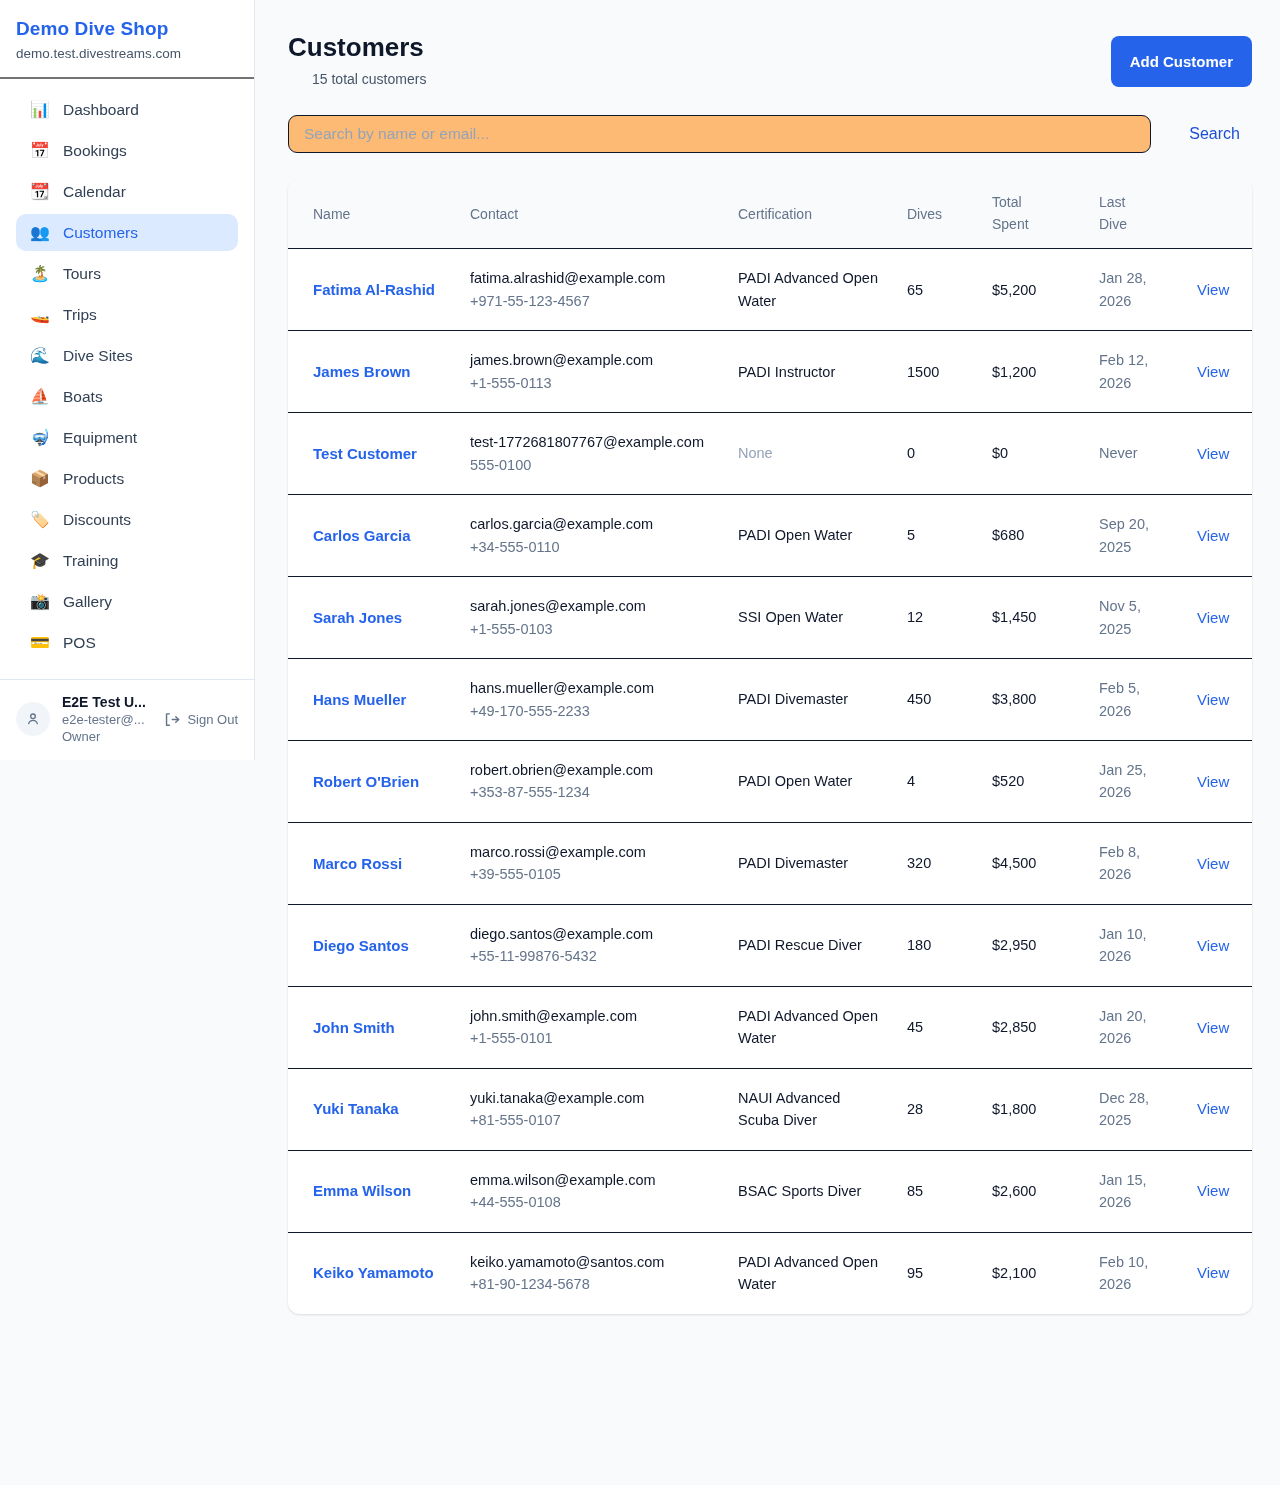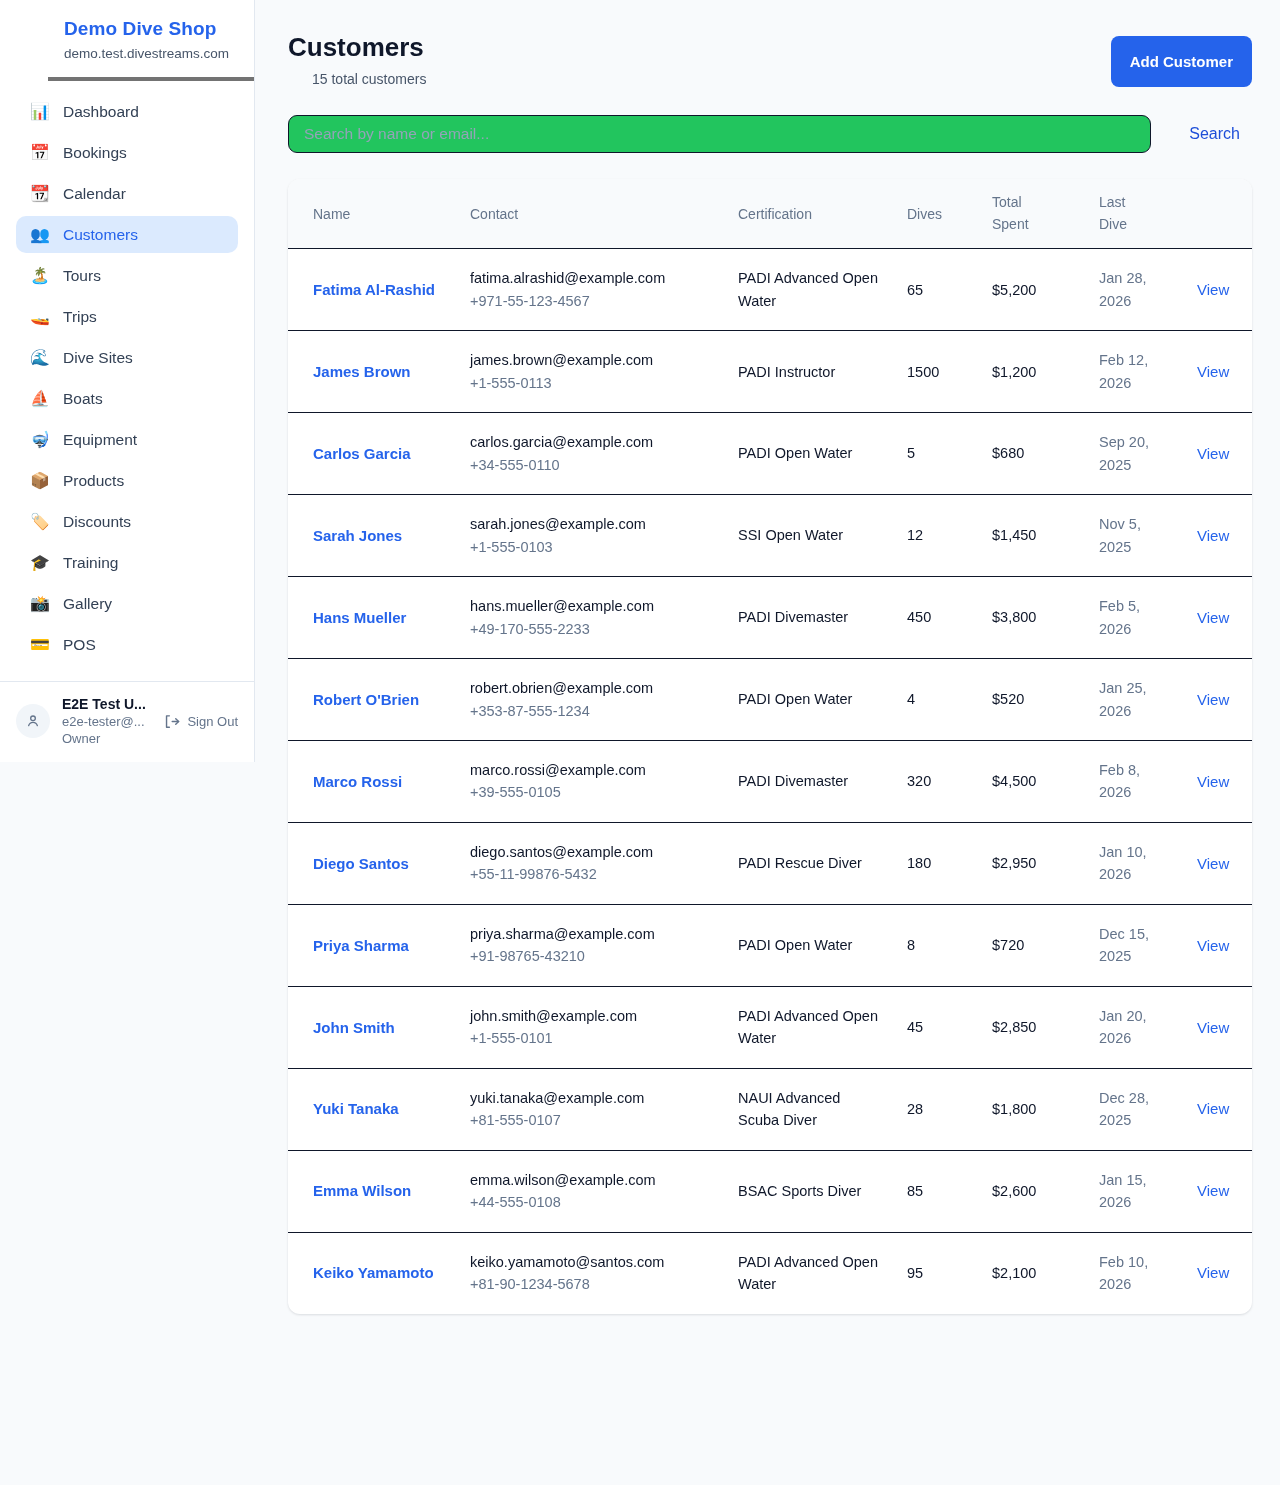--- a/index.html
+++ b/index.html
@@ -2,21 +2,21 @@
 <html><head>
 <meta charset="utf-8">
 <style>
   * { margin:0; padding:0; box-sizing:border-box; }
   html,body { width:1280px; height:1485px; background:#f8fafc; font-family:"Liberation Sans", sans-serif; color:#0f172a; overflow:hidden; }
 
   .app { position:relative; width:1280px; height:1485px; }
 
   
   .sidebar { position:absolute; left:0; top:0; width:255px; background:#fff; border-right:1px solid #e2e8f0; }
-  .brand { padding:18px 16px 16px 16px; border-bottom:4px solid #737373;margin-left:48px; }
+  .brand { padding:18px 16px 16px 16px; border-bottom:2px solid #737373; }
   .brand-name { color:#2563eb; font-size:19px; font-weight:bold; letter-spacing:.1px; }
   .brand-domain { margin-top:6px; color:#475569; font-size:13.5px; }
   .nav { padding:12px 16px 14px 16px; }
   .nav-item { display:flex; align-items:center; gap:13px; padding:9px 14px; border-radius:10px; margin-bottom:4px;
               font-size:15.5px; color:#334155; cursor:pointer; }
   .nav-item.active { background:#dbeafe; color:#2563eb; }
   .nav-icon { width:20px; font-size:16px; text-align:center; flex:0 0 auto; }
   .user-footer { border-top:1px solid #e2e8f0; padding:14px 16px 16px 16px; display:flex; align-items:center; gap:12px; }
   .avatar { width:34px; height:34px; border-radius:50%; background:#f1f5f9; display:flex; align-items:center; justify-content:center; flex:0 0 auto; }
   .user-info { min-width:0; flex:1; }
@@ -26,21 +26,21 @@
 
   
   .main { position:absolute; left:255px; top:0; width:1025px; padding:32px 28px 0 33px; }
   .page-header { display:flex; justify-content:space-between; align-items:flex-start; }
   .page-title { font-size:26px; font-weight:bold; color:#0f172a; }
   .page-subtitle { margin-top:8px; font-size:14px; color:#475569;margin-left:24px; }
   .btn-primary { background:#2563eb; color:#fff; border:none; border-radius:8px; font-family:inherit;
                  font-size:15px; font-weight:bold; padding:9px 19px; height:51px; margin-top:4px; cursor:pointer; }
 
   .search-row { display:flex; align-items:center; margin-top:28px; }
-  .search-input { flex:1; height:38px; border:1px solid #0f172a; border-radius:9px; background:#22c55e;
+  .search-input { flex:1; height:38px; border:1px solid #0f172a; border-radius:9px; background:#fdba74;
                   font-family:inherit; font-size:15.5px; padding:0 15px; color:#0f172a; }
   .search-input::placeholder { color:#94a3b8; }
   .search-btn { background:none; border:none; font-family:inherit; font-size:16px; color:#1d4ed8;
                 margin-left:26px; padding:0 12px; cursor:pointer;text-align:center; }
 
   
   .table-card { margin-top:26px; background:#fff; border-radius:12px; overflow:hidden;
                 box-shadow:0 1px 3px rgba(15,23,42,.08), 0 1px 2px rgba(15,23,42,.05); }
   table { width:100%; border-collapse:collapse; table-layout:fixed; }
   col.w-name{width:170px} col.w-contact{width:268px} col.w-cert{width:169px} col.w-dives{width:85px}
@@ -218,20 +218,32 @@
       <div class="email">james.brown@example.com</div>
       <div class="phone">+1-555-0113</div>
     </td>
     <td class="c-cert">PADI Instructor</td>
     <td class="c-dives">1500</td>
     <td class="c-spent">$1,200</td>
     <td class="c-last">Feb 12, 2026</td>
     <td class="c-view"><a>View</a></td>
   </tr>
             <tr>
+    <td class="c-name"><a>Test Customer</a></td>
+    <td class="c-contact">
+      <div class="email">test-1772681807767@example.com</div>
+      <div class="phone">555-0100</div>
+    </td>
+    <td class="c-cert muted">None</td>
+    <td class="c-dives">0</td>
+    <td class="c-spent">$0</td>
+    <td class="c-last">Never</td>
+    <td class="c-view"><a>View</a></td>
+  </tr>
+            <tr>
     <td class="c-name"><a>Carlos Garcia</a></td>
     <td class="c-contact">
       <div class="email">carlos.garcia@example.com</div>
       <div class="phone">+34-555-0110</div>
     </td>
     <td class="c-cert">PADI Open Water</td>
     <td class="c-dives">5</td>
     <td class="c-spent">$680</td>
     <td class="c-last">Sep 20, 2025</td>
     <td class="c-view"><a>View</a></td>
@@ -290,32 +302,20 @@
       <div class="email">diego.santos@example.com</div>
       <div class="phone">+55-11-99876-5432</div>
     </td>
     <td class="c-cert">PADI Rescue Diver</td>
     <td class="c-dives">180</td>
     <td class="c-spent">$2,950</td>
     <td class="c-last">Jan 10, 2026</td>
     <td class="c-view"><a>View</a></td>
   </tr>
             <tr>
-    <td class="c-name"><a>Priya Sharma</a></td>
-    <td class="c-contact">
-      <div class="email">priya.sharma@example.com</div>
-      <div class="phone">+91-98765-43210</div>
-    </td>
-    <td class="c-cert">PADI Open Water</td>
-    <td class="c-dives">8</td>
-    <td class="c-spent">$720</td>
-    <td class="c-last">Dec 15, 2025</td>
-    <td class="c-view"><a>View</a></td>
-  </tr>
-            <tr>
     <td class="c-name"><a>John Smith</a></td>
     <td class="c-contact">
       <div class="email">john.smith@example.com</div>
       <div class="phone">+1-555-0101</div>
     </td>
     <td class="c-cert">PADI Advanced Open Water</td>
     <td class="c-dives">45</td>
     <td class="c-spent">$2,850</td>
     <td class="c-last">Jan 20, 2026</td>
     <td class="c-view"><a>View</a></td>

